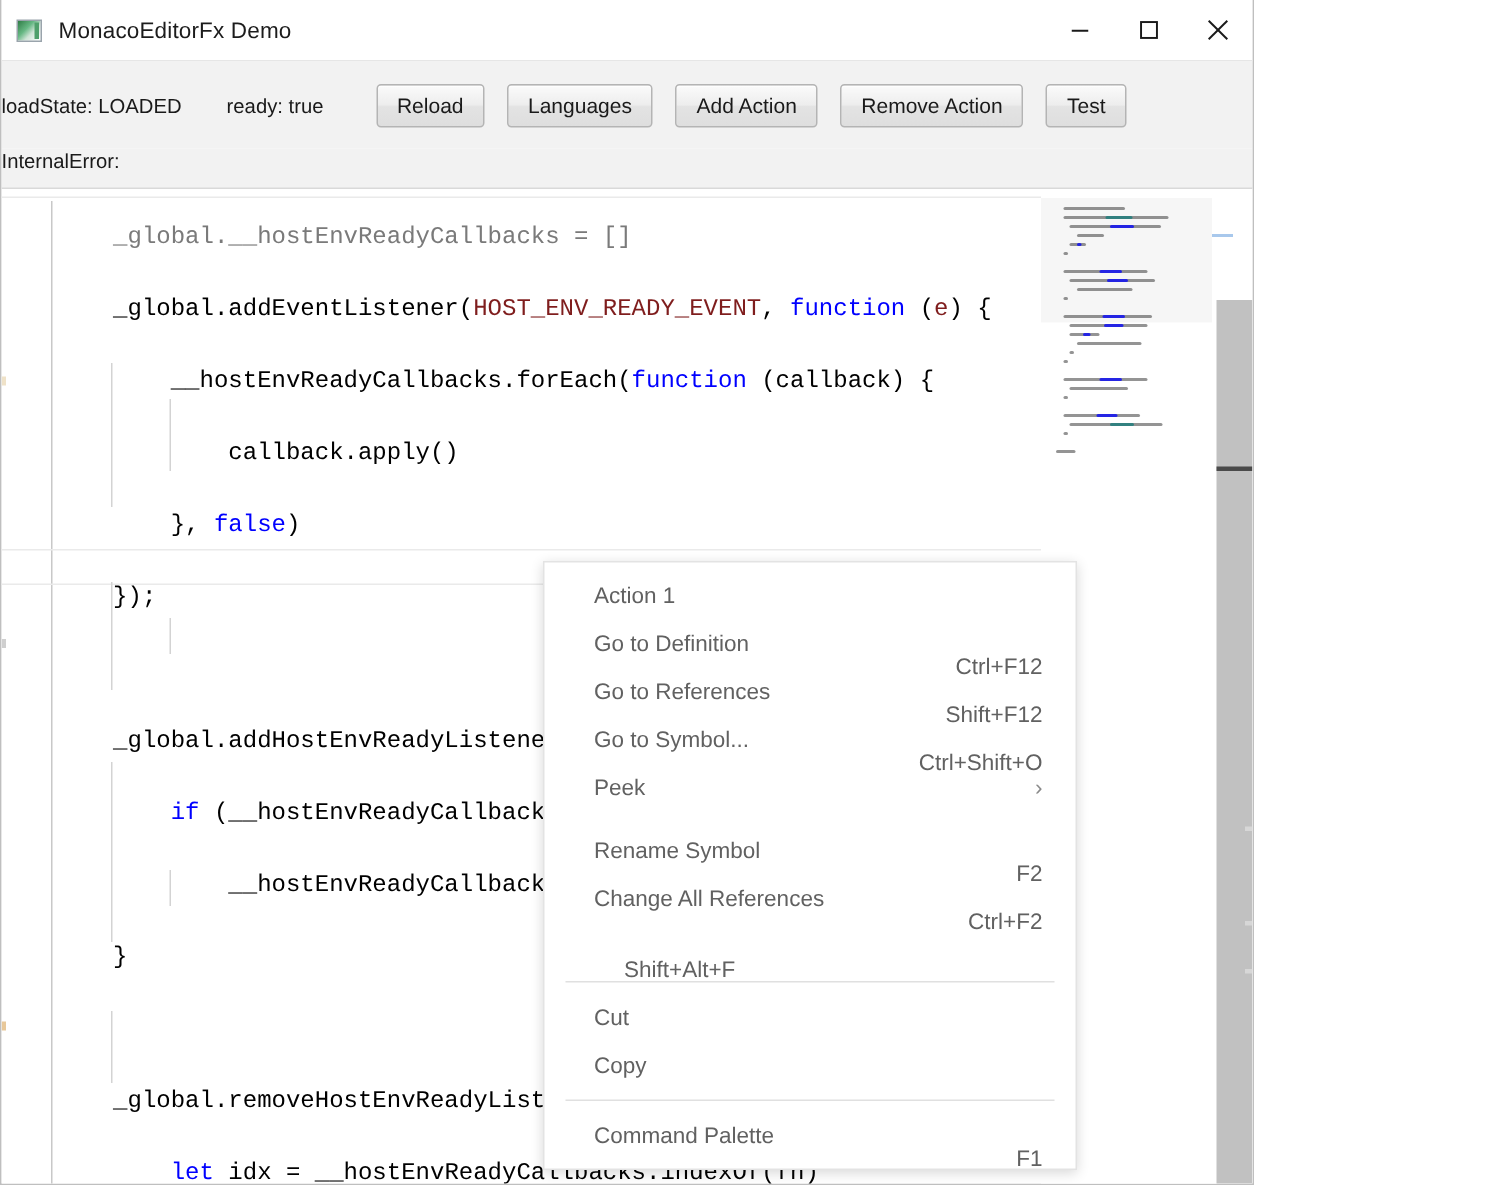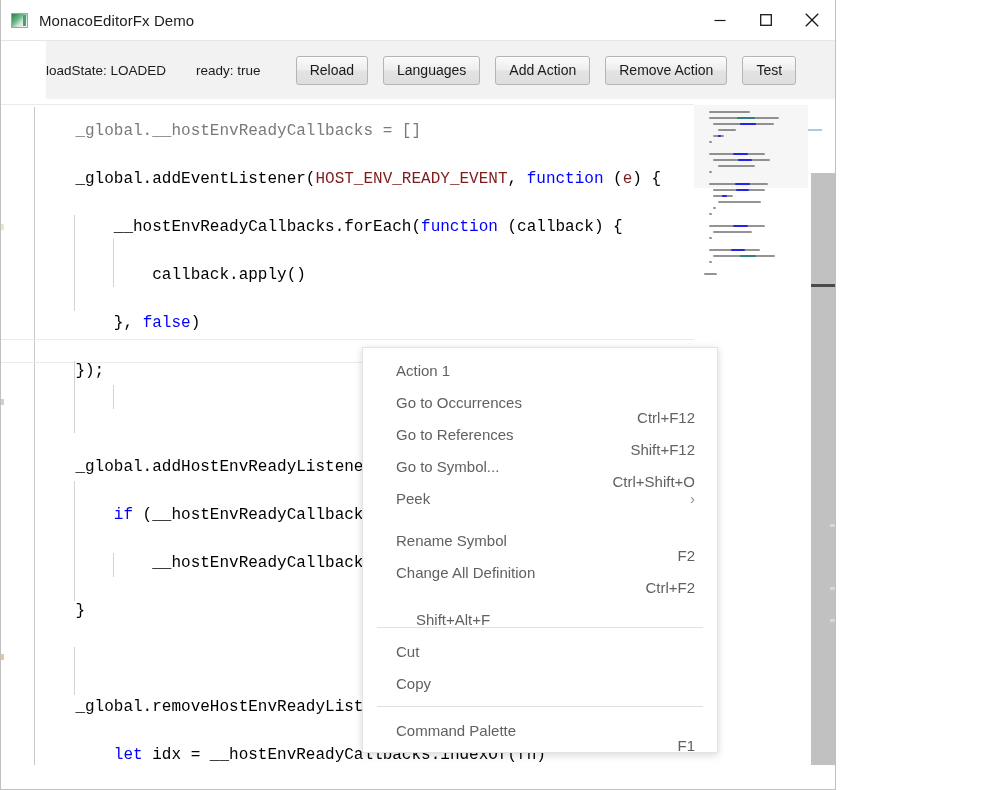--- a/index.html
+++ b/index.html
@@ -76,21 +76,20 @@
   }
   .win-btn .glyph { display: block; }
 
   
   .toolbar {
     position: relative;
     height: 58px;
     background: #f2f2f2;
     display: flex;
     align-items: center;
-    margin-left: 45px;
   }
   .status-label {
     font-size: 13.5px;
     color: #1a1a1a;
     white-space: nowrap;
   }
   .status-loadstate { margin-left: 0px; }
   .status-ready { margin-left: 30px; }
   .tb-buttons {
     display: flex;
@@ -339,20 +338,23 @@
     <div class="status-label status-ready">ready: true</div>
     <div class="tb-buttons">
       <button class="tb-btn">Reload</button>
       <button class="tb-btn">Languages</button>
       <button class="tb-btn">Add Action</button>
       <button class="tb-btn">Remove Action</button>
       <button class="tb-btn">Test</button>
     </div>
   </div>
 
+  <div class="errorbar">
+    <div class="error-text">InternalError:</div>
+  </div>
 
   <div class="editor">
 
     <div class="editor-top-line"></div>
     <div class="gutter-line"></div>
 
     <div class="current-line" style="top:240px; width:868px;"></div>
 
     <div class="guides">
       <div class="guide" style="left:73px; top:116px;  height:96px;"></div>
@@ -449,21 +451,21 @@
       <div class="vscroll-deco" style="top:520px;"></div>
     </div>
 
     <div class="ctx-menu">
 
       <div class="ctx-item">
         <span class="ctx-label">Action 1</span>
       </div>
 
       <div class="ctx-item">
-        <span class="ctx-label">Go to Occurrences</span>
+        <span class="ctx-label">Go to Definition</span>
         <span class="ctx-key">Ctrl+F12</span>
       </div>
 
       <div class="ctx-item">
         <span class="ctx-label">Go to References</span>
         <span class="ctx-key">Shift+F12</span>
       </div>
 
       <div class="ctx-item">
         <span class="ctx-label">Go to Symbol...</span>
@@ -476,21 +478,21 @@
       </div>
 
       <div style="height:10px;"></div>
 
       <div class="ctx-item">
         <span class="ctx-label">Rename Symbol</span>
         <span class="ctx-key">F2</span>
       </div>
 
       <div class="ctx-item">
-        <span class="ctx-label">Change All Definition</span>
+        <span class="ctx-label">Change All References</span>
         <span class="ctx-key">Ctrl+F2</span>
       </div>
 
       <div class="ctx-item">
         <span class="ctx-key">Shift+Alt+F</span>
       </div>
 
       <div class="ctx-sep"></div>
 
       <div class="ctx-item">

